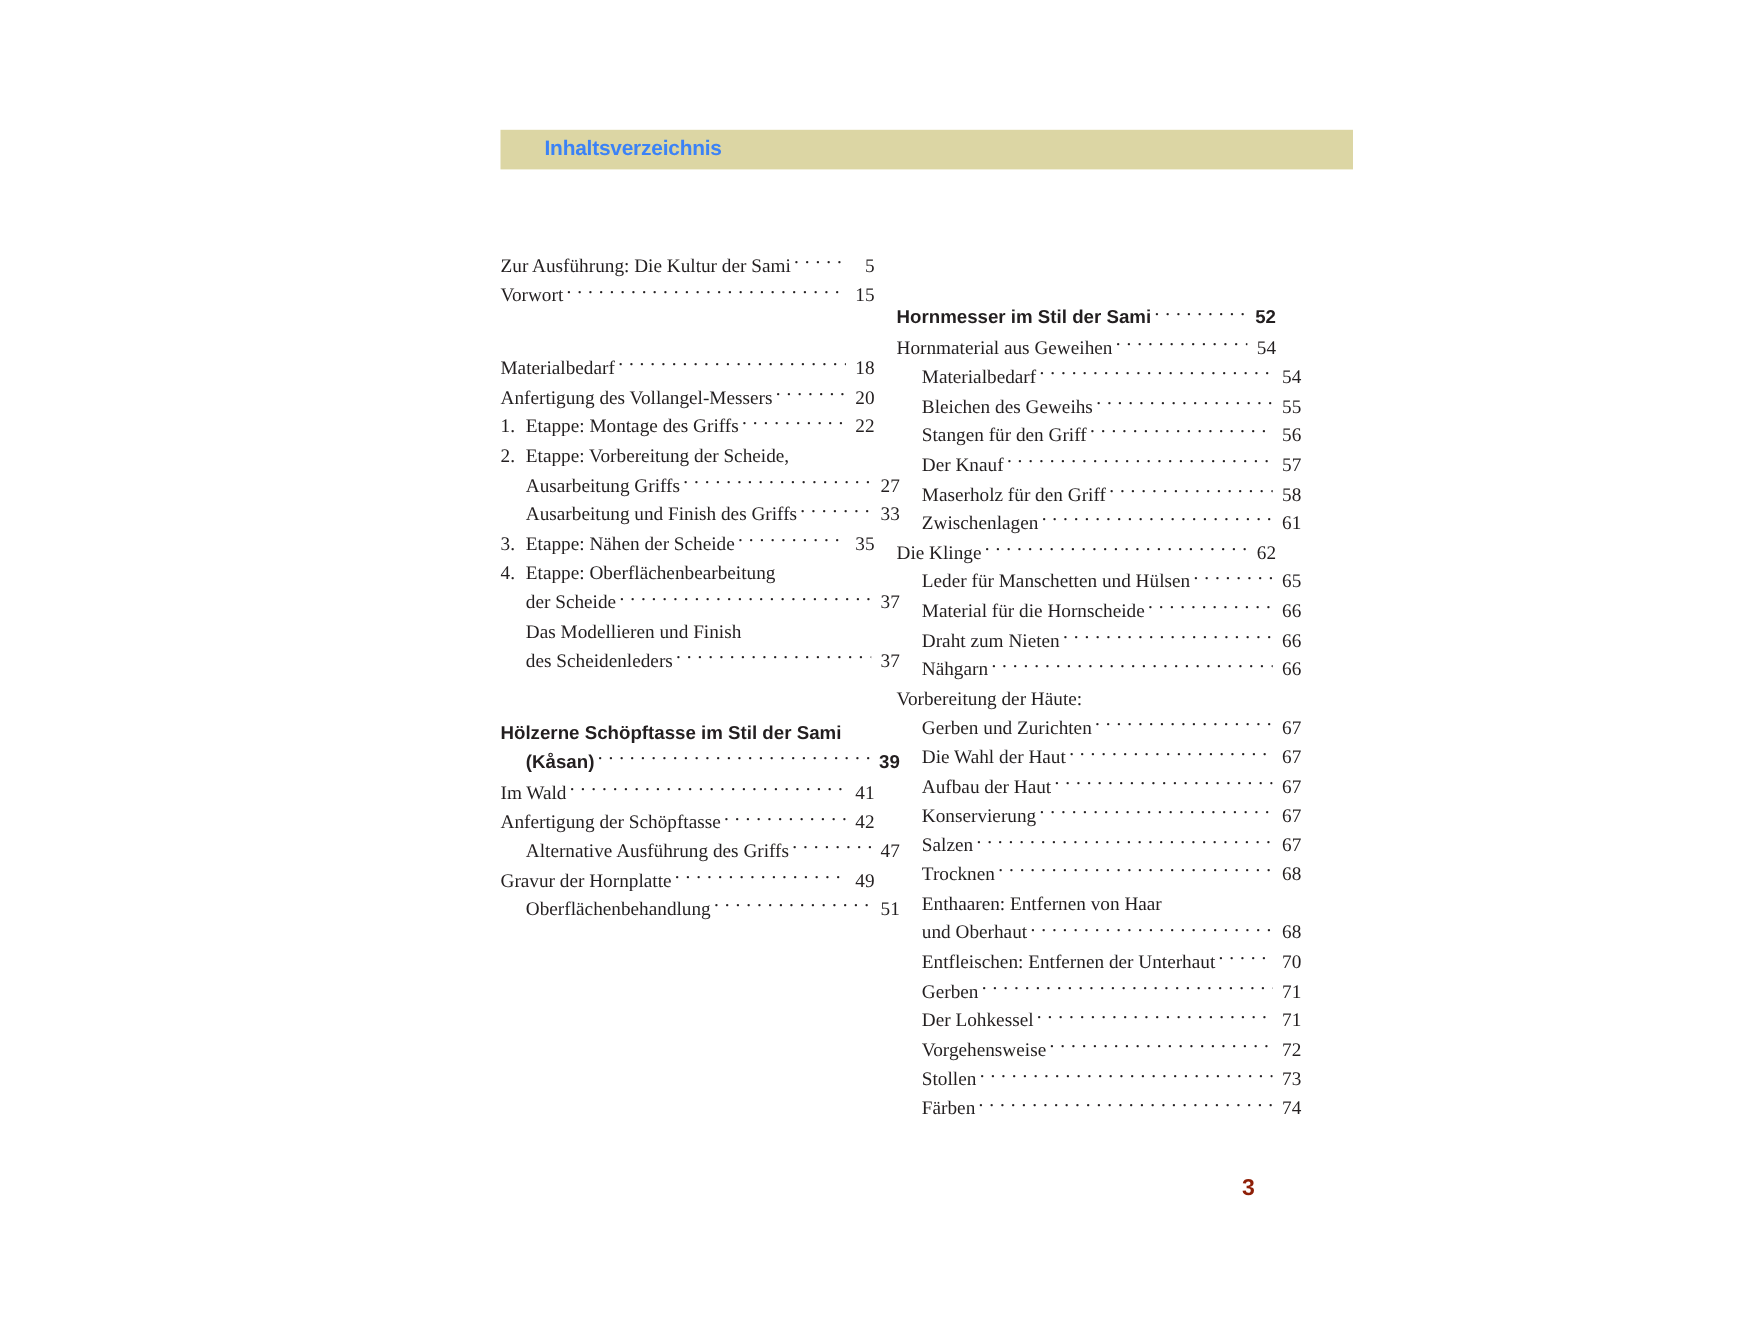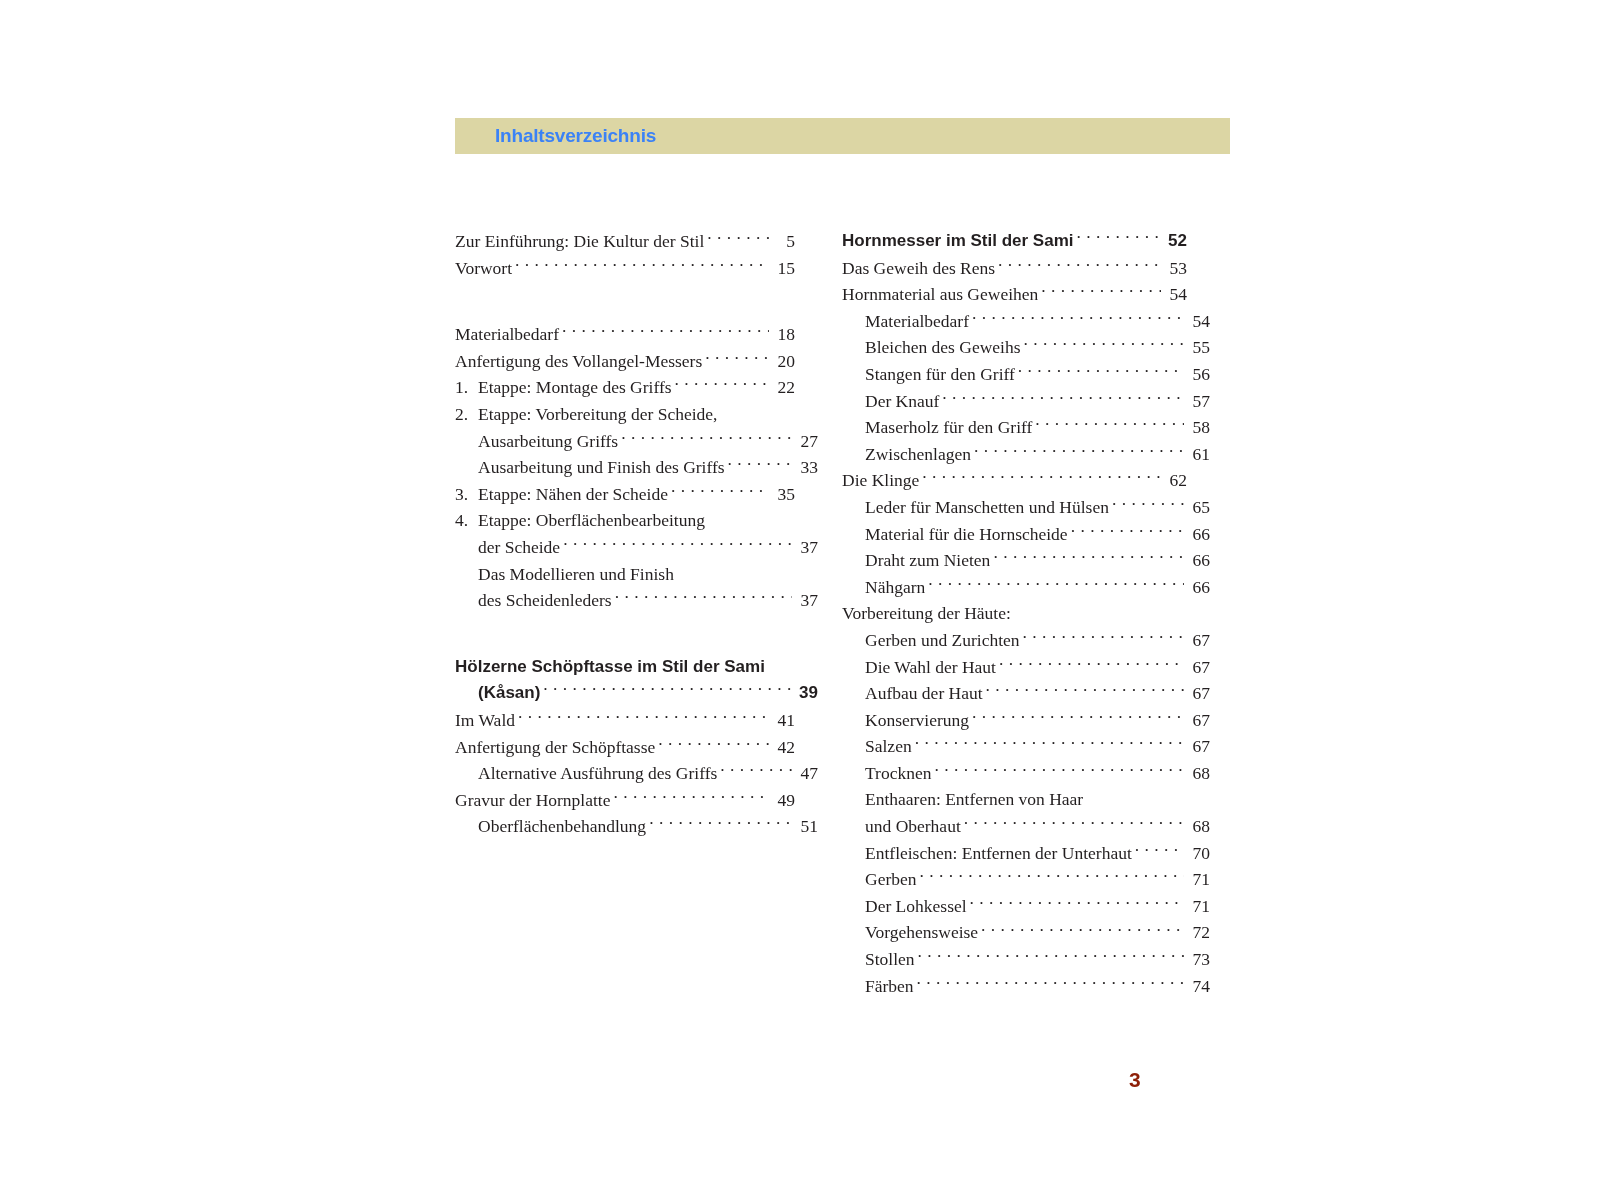--- a/index.html
+++ b/index.html
@@ -49,22 +49,23 @@
     position: absolute;
     top: 228px;
     font-size: 17.5px;
     line-height: 26.6px;
   }
   .col-left {
     left: 455px;
     width: 340px;
   }
   .col-right {
-    left: 842px;
+    left: 815px;
     width: 345px;
+    margin-top: 48px;
   }
 
   
   .entry {
     position: relative;
     display: flex;
     align-items: baseline;
     width: 100%;
   }
   .entry-label {
@@ -141,21 +142,21 @@
 <body>
 
 <div class="page">
 
   <div class="toc-header"></div>
   <div class="toc-header-title">Inhaltsverzeichnis</div>
 
   <div class="col col-left">
 
     <div class="entry">
-      <span class="entry-label">Zur Einführung: Die Kultur der Stil</span>
+      <span class="entry-label">Zur Ausführung: Die Kultur der Sami</span>
       <span class="leader"></span>
       <span class="page-num">5</span>
     </div>
     <div class="entry">
       <span class="entry-label">Vorwort</span>
       <span class="leader"></span>
       <span class="page-num">15</span>
     </div>
 
     <div class="spacer-lg"></div>
@@ -263,25 +264,20 @@
     </div>
   </div>
 
   <div class="col col-right">
     <div class="entry bold">
       <span class="entry-label">Hornmesser im Stil der Sami</span>
       <span class="leader"></span>
       <span class="page-num">52</span>
     </div>
     <div class="entry">
-      <span class="entry-label">Das Geweih des Rens</span>
-      <span class="leader"></span>
-      <span class="page-num">53</span>
-    </div>
-    <div class="entry">
       <span class="entry-label">Hornmaterial aus Geweihen</span>
       <span class="leader"></span>
       <span class="page-num">54</span>
     </div>
     <div class="entry cont">
       <span class="entry-label">Materialbedarf</span>
       <span class="leader"></span>
       <span class="page-num">54</span>
     </div>
     <div class="entry cont">

